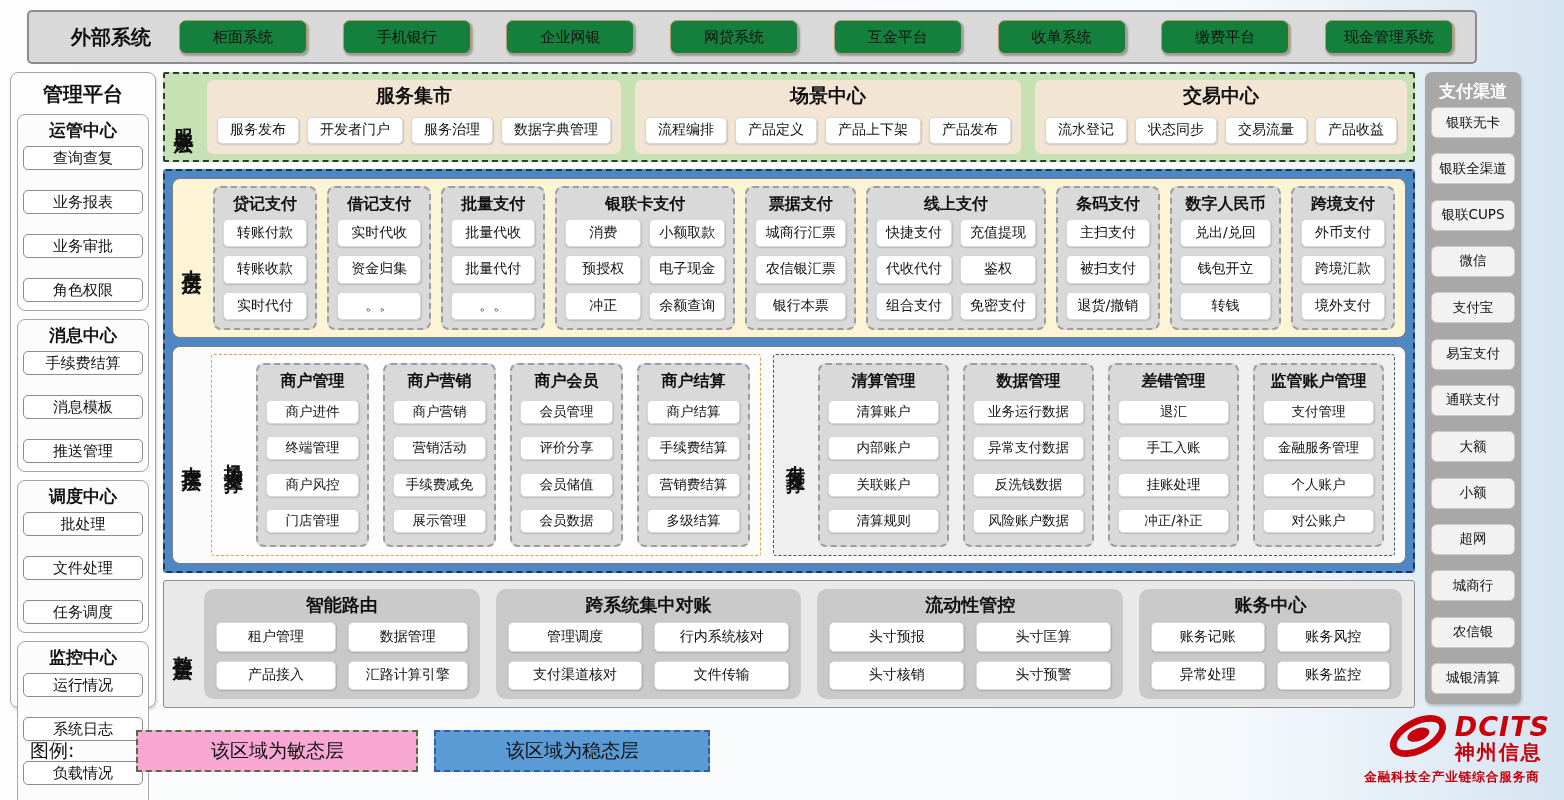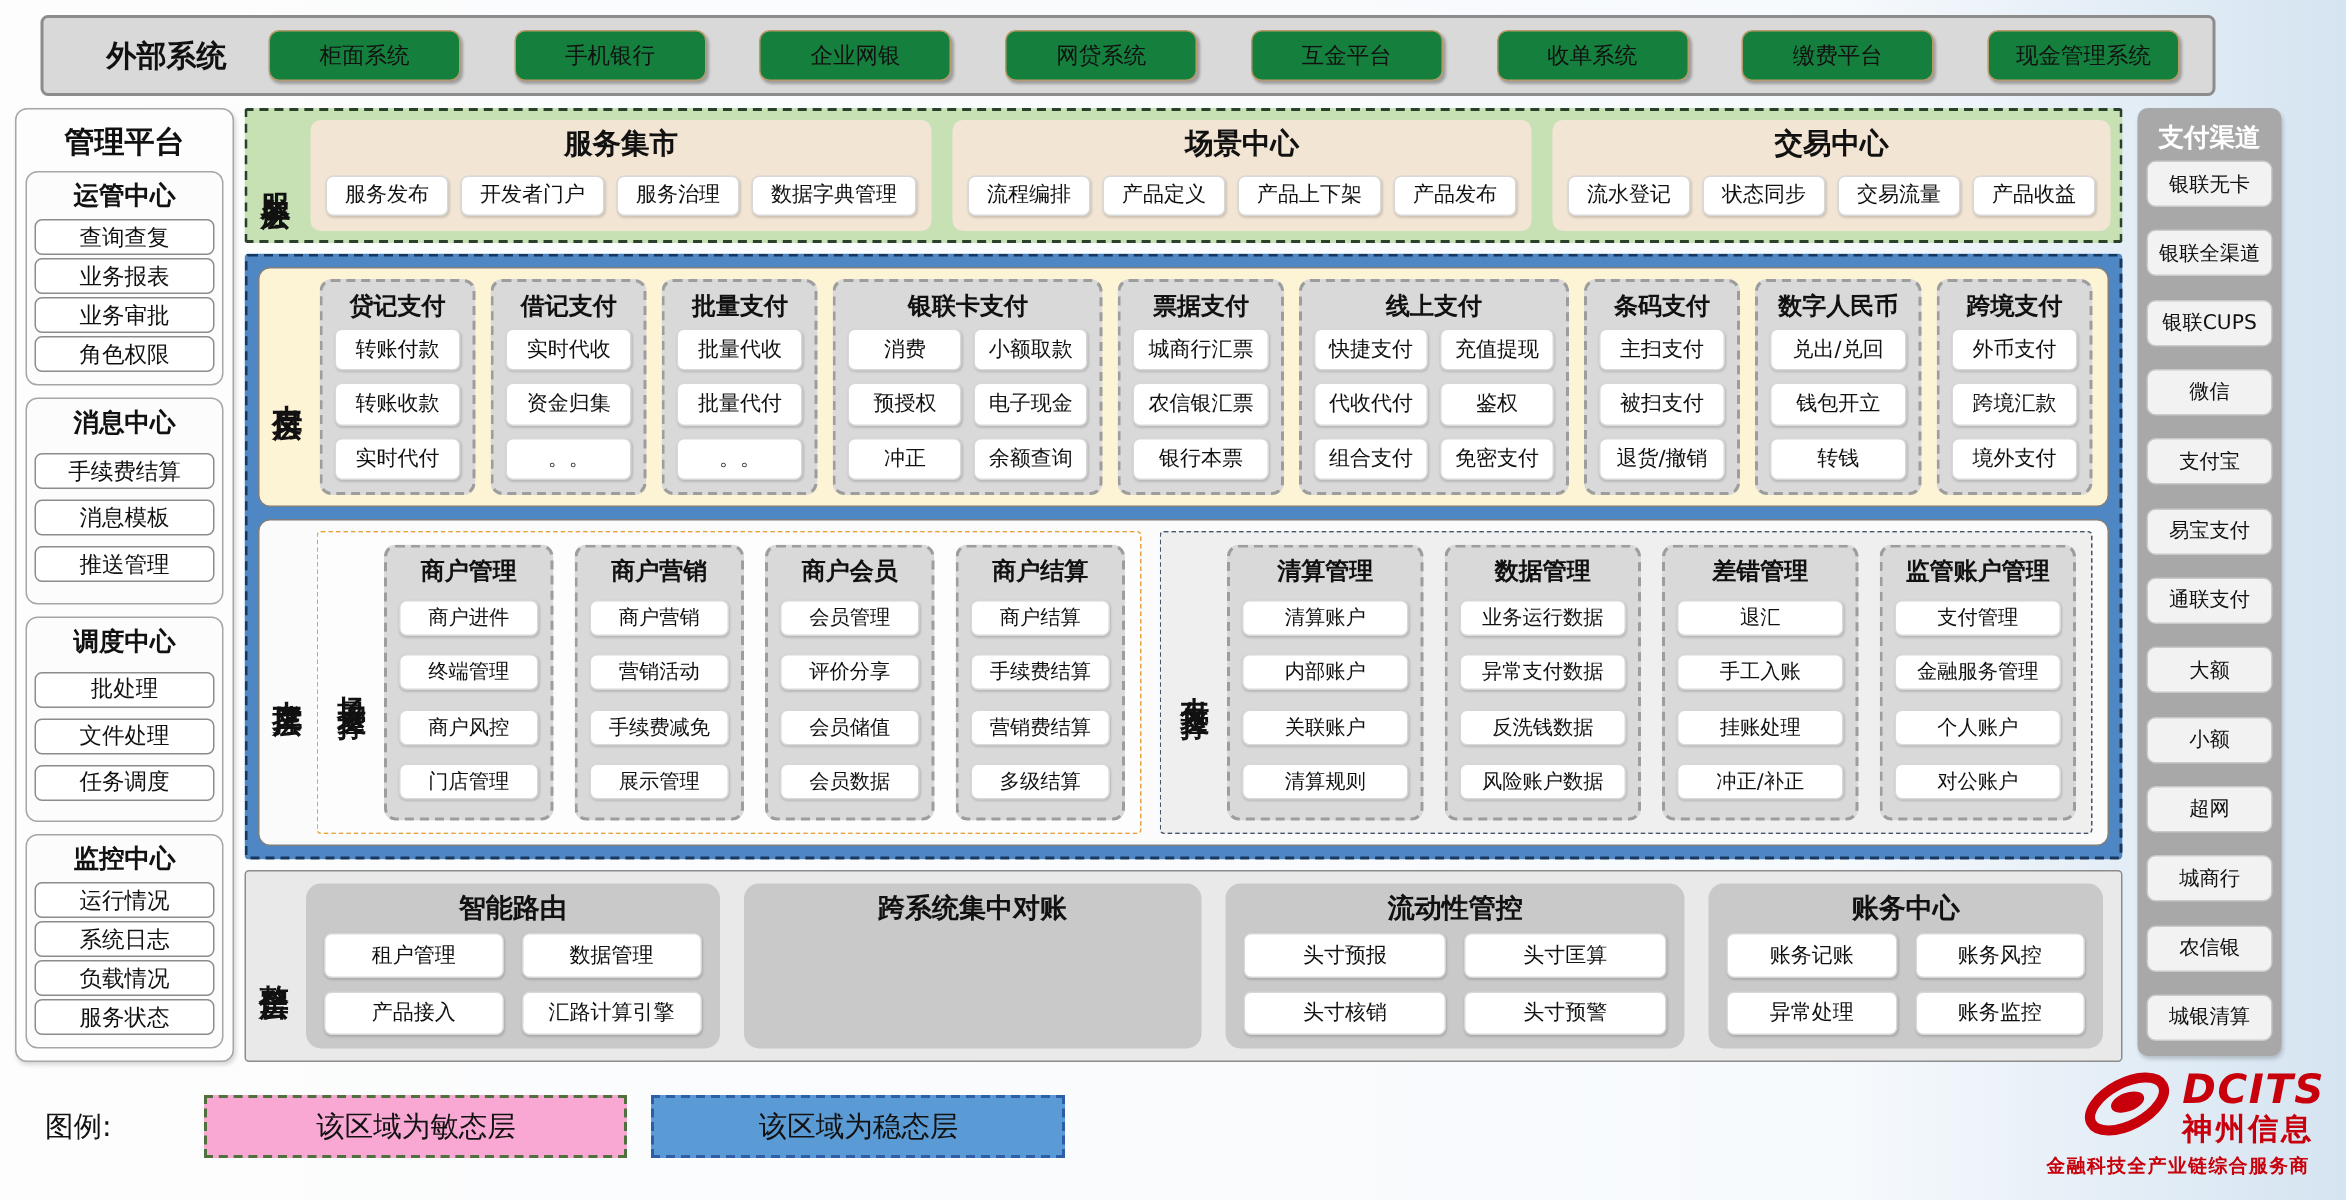--- a/index.html
+++ b/index.html
@@ -35,21 +35,21 @@
     display:flex; flex-direction:column; padding:6px 6px 8px;
     box-shadow:1px 2px 3px rgba(0,0,0,.15);
   }
   .ls-title { font-size:20px; font-weight:bold; text-align:center; padding:2px 0 6px; }
   .mp-groups { flex:1; display:flex; flex-direction:column; justify-content:space-between; gap:8px; }
   .mp-group {
     border:1.5px solid #a6a6a6; border-radius:8px; background:#fcfcfc;
     padding:3px 5px 8px; display:flex; flex-direction:column; flex:1;
   }
   .mp-group-title { font-size:17px; font-weight:bold; text-align:center; padding:1px 0 4px; }
-  .mp-items { flex:1; display:flex; flex-direction:column; justify-content:space-evenly; gap:2px; }
+  .mp-items { flex:1; display:flex; flex-direction:column; justify-content:space-evenly; gap:20px; }
   .mp-item {
     height:24px; background:#fff; border:1.5px solid #8c8c8c; border-radius:5px;
     display:flex; align-items:center; justify-content:center; font-size:15px; white-space:nowrap;
   }
 
   
   .main { position:absolute; left:163px; top:72px; width:1252px; height:636px;
           display:flex; flex-direction:column; gap:7px; }
   .v-label {
     writing-mode:vertical-lr; text-orientation:upright;
@@ -436,20 +436,26 @@
             <div class="int-title">智能路由</div>
             <div class="int-items">
               <div class="chip int-chip">租户管理</div>
               <div class="chip int-chip">数据管理</div>
               <div class="chip int-chip">产品接入</div>
               <div class="chip int-chip">汇路计算引擎</div>
             </div>
           </div>
           <div class="int-panel">
             <div class="int-title">跨系统集中对账</div>
+            <div class="int-items">
+              <div class="chip int-chip">管理调度</div>
+              <div class="chip int-chip">行内系统核对</div>
+              <div class="chip int-chip">支付渠道核对</div>
+              <div class="chip int-chip">文件传输</div>
+            </div>
           </div>
           <div class="int-panel">
             <div class="int-title">流动性管控</div>
             <div class="int-items">
               <div class="chip int-chip">头寸预报</div>
               <div class="chip int-chip">头寸匡算</div>
               <div class="chip int-chip">头寸核销</div>
               <div class="chip int-chip">头寸预警</div>
             </div>
           </div>

